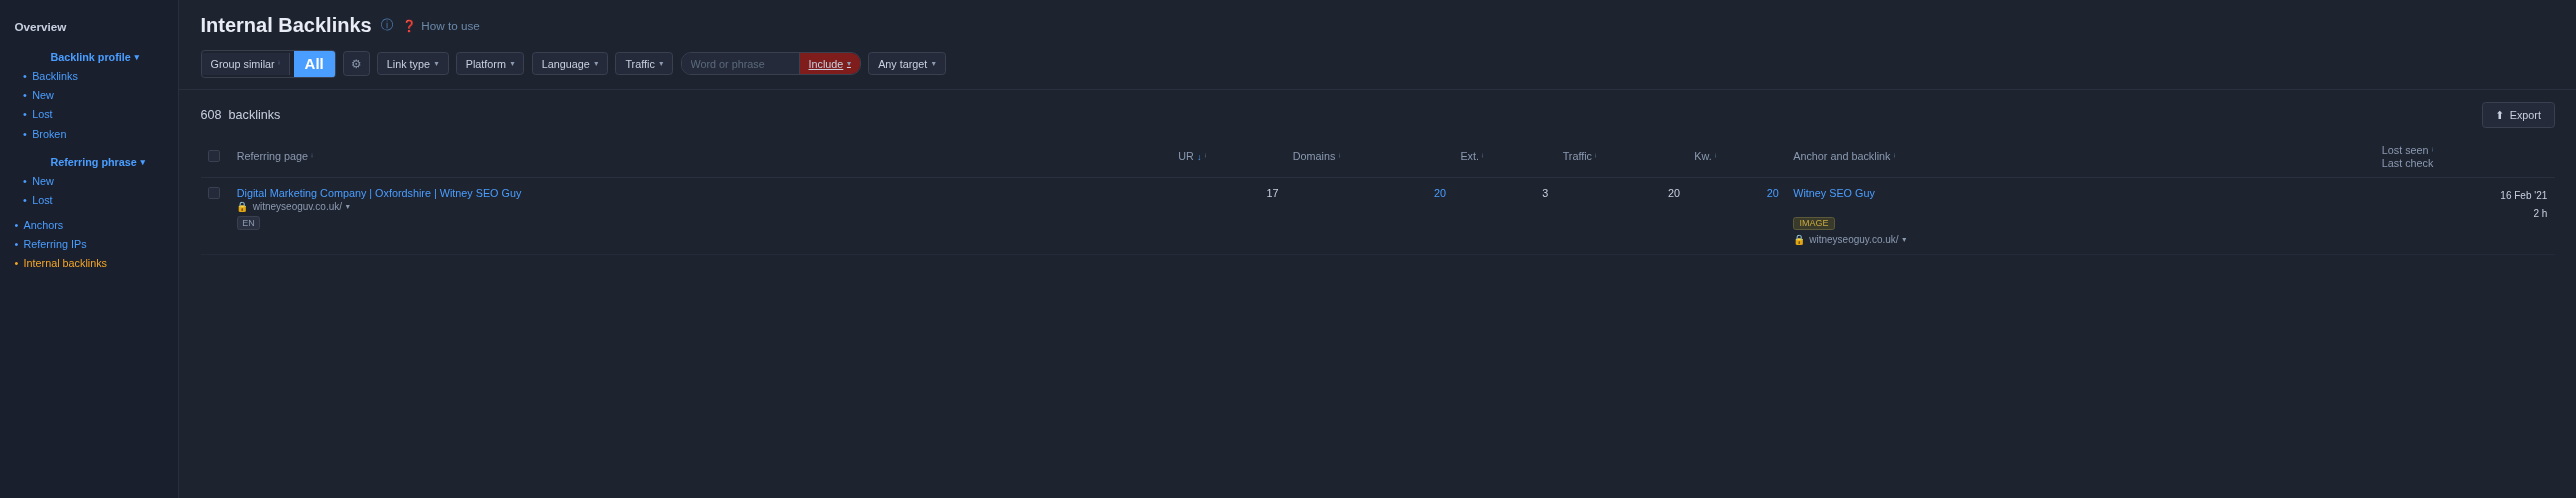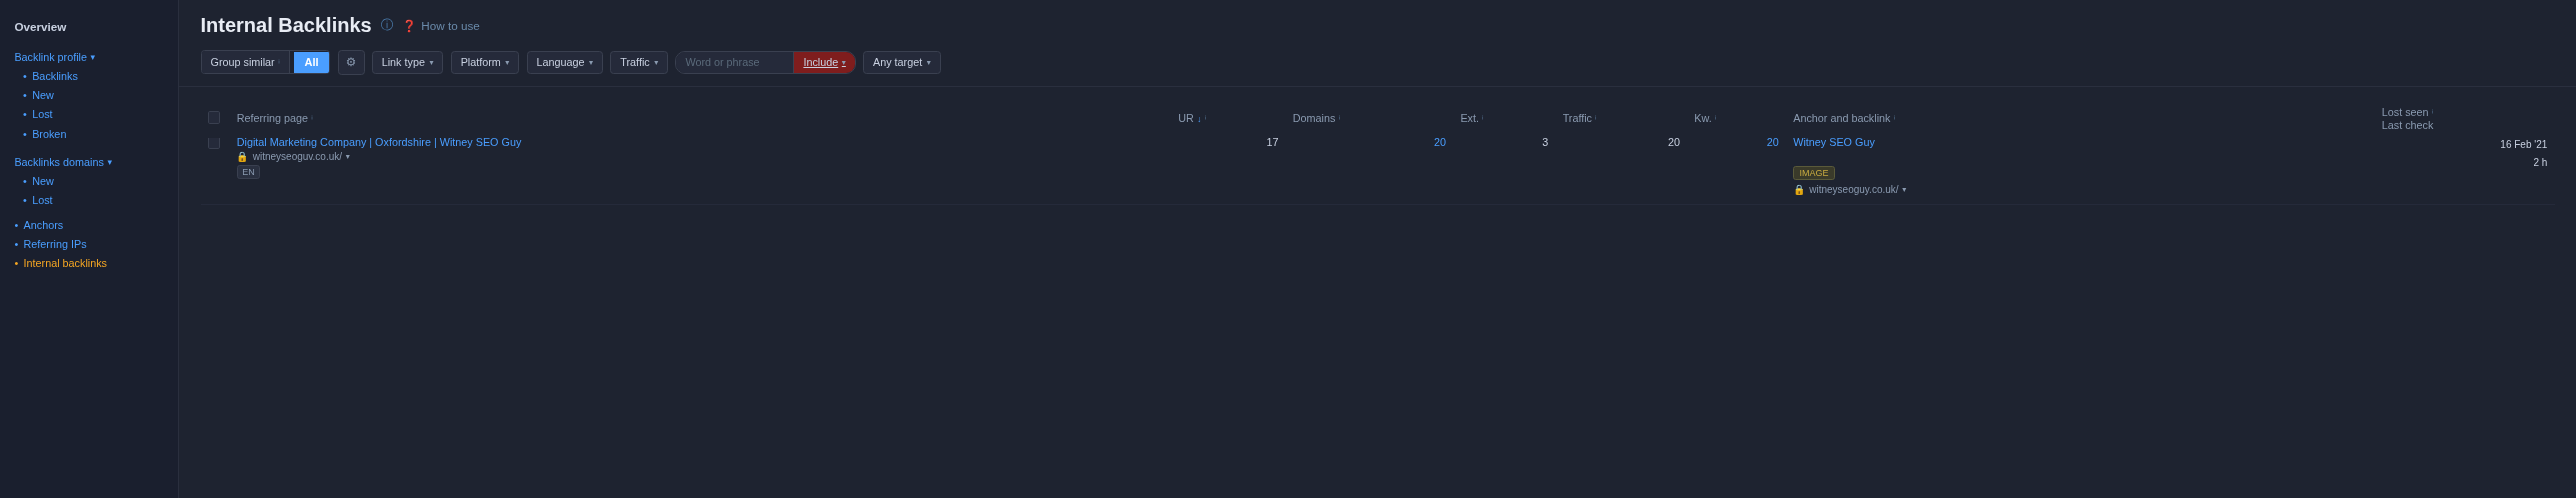--- a/index.html
+++ b/index.html
@@ -25,25 +25,26 @@
     .sidebar-overview {
       padding: 5.4px 14.4px;
       color: #c8d0e0;
       font-weight: 600;
       font-size: 11.7px;
     }
     .sidebar-section-title {
       padding: 7.2px 14.4px 3.6px;
       color: #4a9eff;
       font-size: 10.8px;
-      font-weight: 400;
+      font-weight: 700;
       cursor: pointer;
       display: flex;
       align-items: center;
       gap: 3.6px;
+      margin-left: 36px;
     }
     .sidebar-section-title::after {
       content: '▾';
       font-size: 9px;
     }
     .sidebar-item {
       padding: 3.6px 14.4px 3.6px 23px;
       font-size: 10.8px;
       color: #4a9eff;
       cursor: pointer;
@@ -124,21 +125,21 @@
       border-right: 0.9px solid #3a4050;
       cursor: default;
       display: flex;
       align-items: center;
       gap: 3.6px;
     }
     .btn-all {
       padding: 4.5px 10.8px;
       background: #4a9eff;
       color: #fff;
-      font-size: 11px;
+      font-size: 15px;
       font-weight: 600;
       border: none;
       cursor: pointer;
     }
     .btn-settings {
       padding: 4.5px 7.2px;
       background: #252a3a;
       border: 0.9px solid #3a4050;
       border-radius: 3.6px;
       color: #8a9ab0;
@@ -343,21 +344,21 @@
 
 <nav class="sidebar">
   <div class="sidebar-overview">Overview</div>
   <div class="sidebar-section-spacer"></div>
   <div class="sidebar-section-title">Backlink profile</div>
   <div class="sidebar-item">Backlinks</div>
   <div class="sidebar-item">New</div>
   <div class="sidebar-item">Lost</div>
   <div class="sidebar-item">Broken</div>
   <div class="sidebar-section-spacer"></div>
-  <div class="sidebar-section-title">Backlinks domains</div>
+  <div class="sidebar-section-title">Referring phrase</div>
   <div class="sidebar-item">New</div>
   <div class="sidebar-item">Lost</div>
   <div class="sidebar-section-spacer"></div>
   <div class="sidebar-item" style="padding-left:14.4px;">Anchors</div>
   <div class="sidebar-item" style="padding-left:14.4px;">Referring IPs</div>
   <div class="sidebar-item active" style="padding-left:14.4px;">Internal backlinks</div>
 </nav>
 
 <div class="main">
 
@@ -413,20 +414,30 @@
 
       <button class="dropdown-btn">
         <span>Any target</span>
         <span class="dropdown-arrow">▾</span>
       </button>
     </div>
   </div>
 
   <div class="table-area">
 
+    <div class="table-summary-row">
+      <div class="backlinks-count">
+        <span>608</span>
+        <span style="margin-left:3.6px;">backlinks</span>
+      </div>
+      <button class="export-btn">
+        <span style="font-size:10.8px;">⬆</span>
+        <span>Export</span>
+      </button>
+    </div>
 
     <table class="data-table">
       <thead>
         <tr>
           <th class="col-checkbox">
             <div class="checkbox-custom"></div>
           </th>
           <th class="col-referring">
             <span>Referring page</span>
             <span class="th-info">ⁱ</span>

